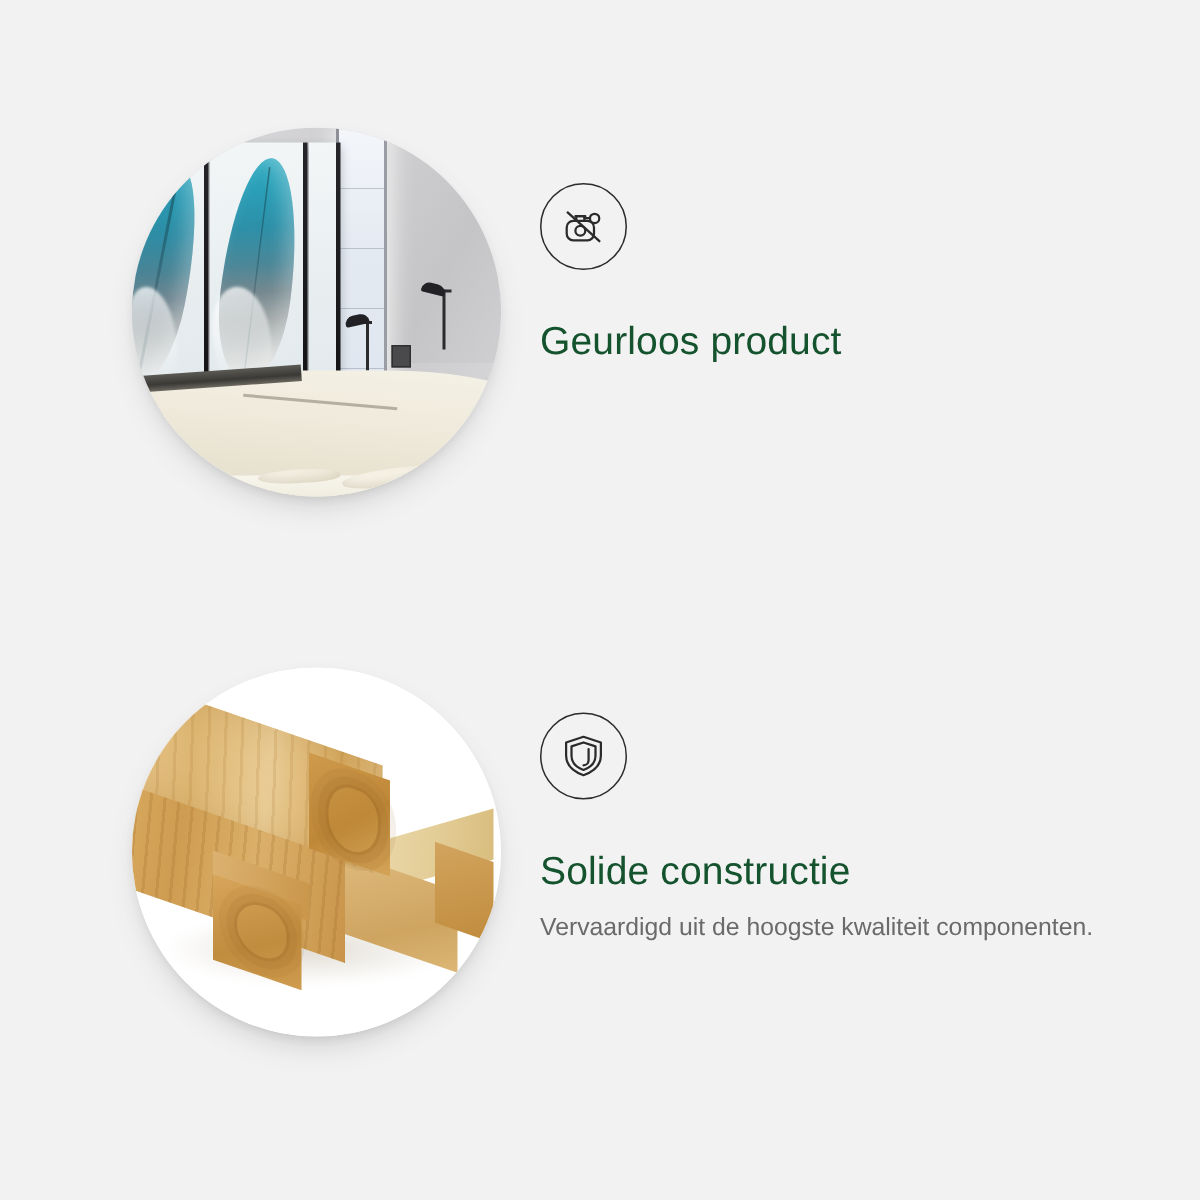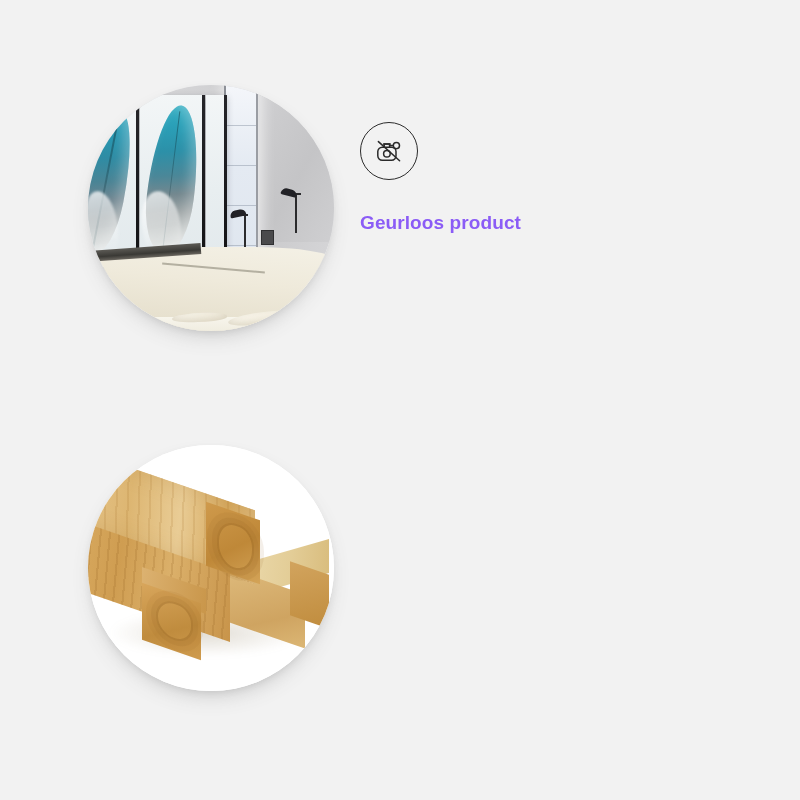--- a/index.html
+++ b/index.html
@@ -288,23 +288,23 @@
     border-radius: 50%;
     border: 1.6px solid #2b2b2b;
     display: flex;
     align-items: center;
     justify-content: center;
     margin-bottom: 32px;
   }
   .icon-badge svg { display:block; }
 
   .feature-title {
-    font-size: 19px;
-    font-weight: bold;
-    color: #8b5cf6;
+    font-size: 26px;
+    font-weight: normal;
+    color: #14532d;
     letter-spacing: .1px;
     margin-bottom: 10px;
     line-height: 1.2;
   }
   .feature-desc {
     font-size: 16.5px;
     line-height: 1.52;
     color: #6a6a6a;
     max-width: 390px;
   }
@@ -399,15 +399,36 @@
           <div class="beam beam-c-end"></div>
           <div class="beam beam-a-top"></div>
           <div class="beam beam-a-front"></div>
           <div class="beam beam-a-end"></div>
           <div class="beam beam-b-top"></div>
           <div class="beam beam-b-front"></div>
         </div>
       </div>
     </div>
 
+    <div class="content">
+      <div class="icon-badge">
+        <svg width="34" height="34" viewBox="0 0 34 34" fill="none" stroke="#2b2b2b" stroke-width="1.5" stroke-linecap="round" stroke-linejoin="round">
+
+          <path d="M17 4.2 L5.4 8.0 v8.6
+                   c0 6.4 4.8 10.8 11.6 13.2
+                   6.8 -2.4 11.6 -6.8 11.6 -13.2
+                   V8.0 Z"></path>
+
+          <path d="M17 8.0 L9.0 10.6 v6.2
+                   c0 4.6 3.4 7.8 8.0 9.5
+                   4.6 -1.7 8.0 -4.9 8.0 -9.5
+                   v-6.2 Z"></path>
+
+          <path d="M20.4 12.4 v7.4 a3.4 3.4 0 0 1 -3.4 3.4"></path>
+        </svg>
+      </div>
+
+      <h2 class="feature-title">Solide constructie</h2>
+      <p class="feature-desc">Vervaardigd uit de hoogste kwaliteit componenten.</p>
+    </div>
   </section>
 
 </div>
 
 </body></html>

